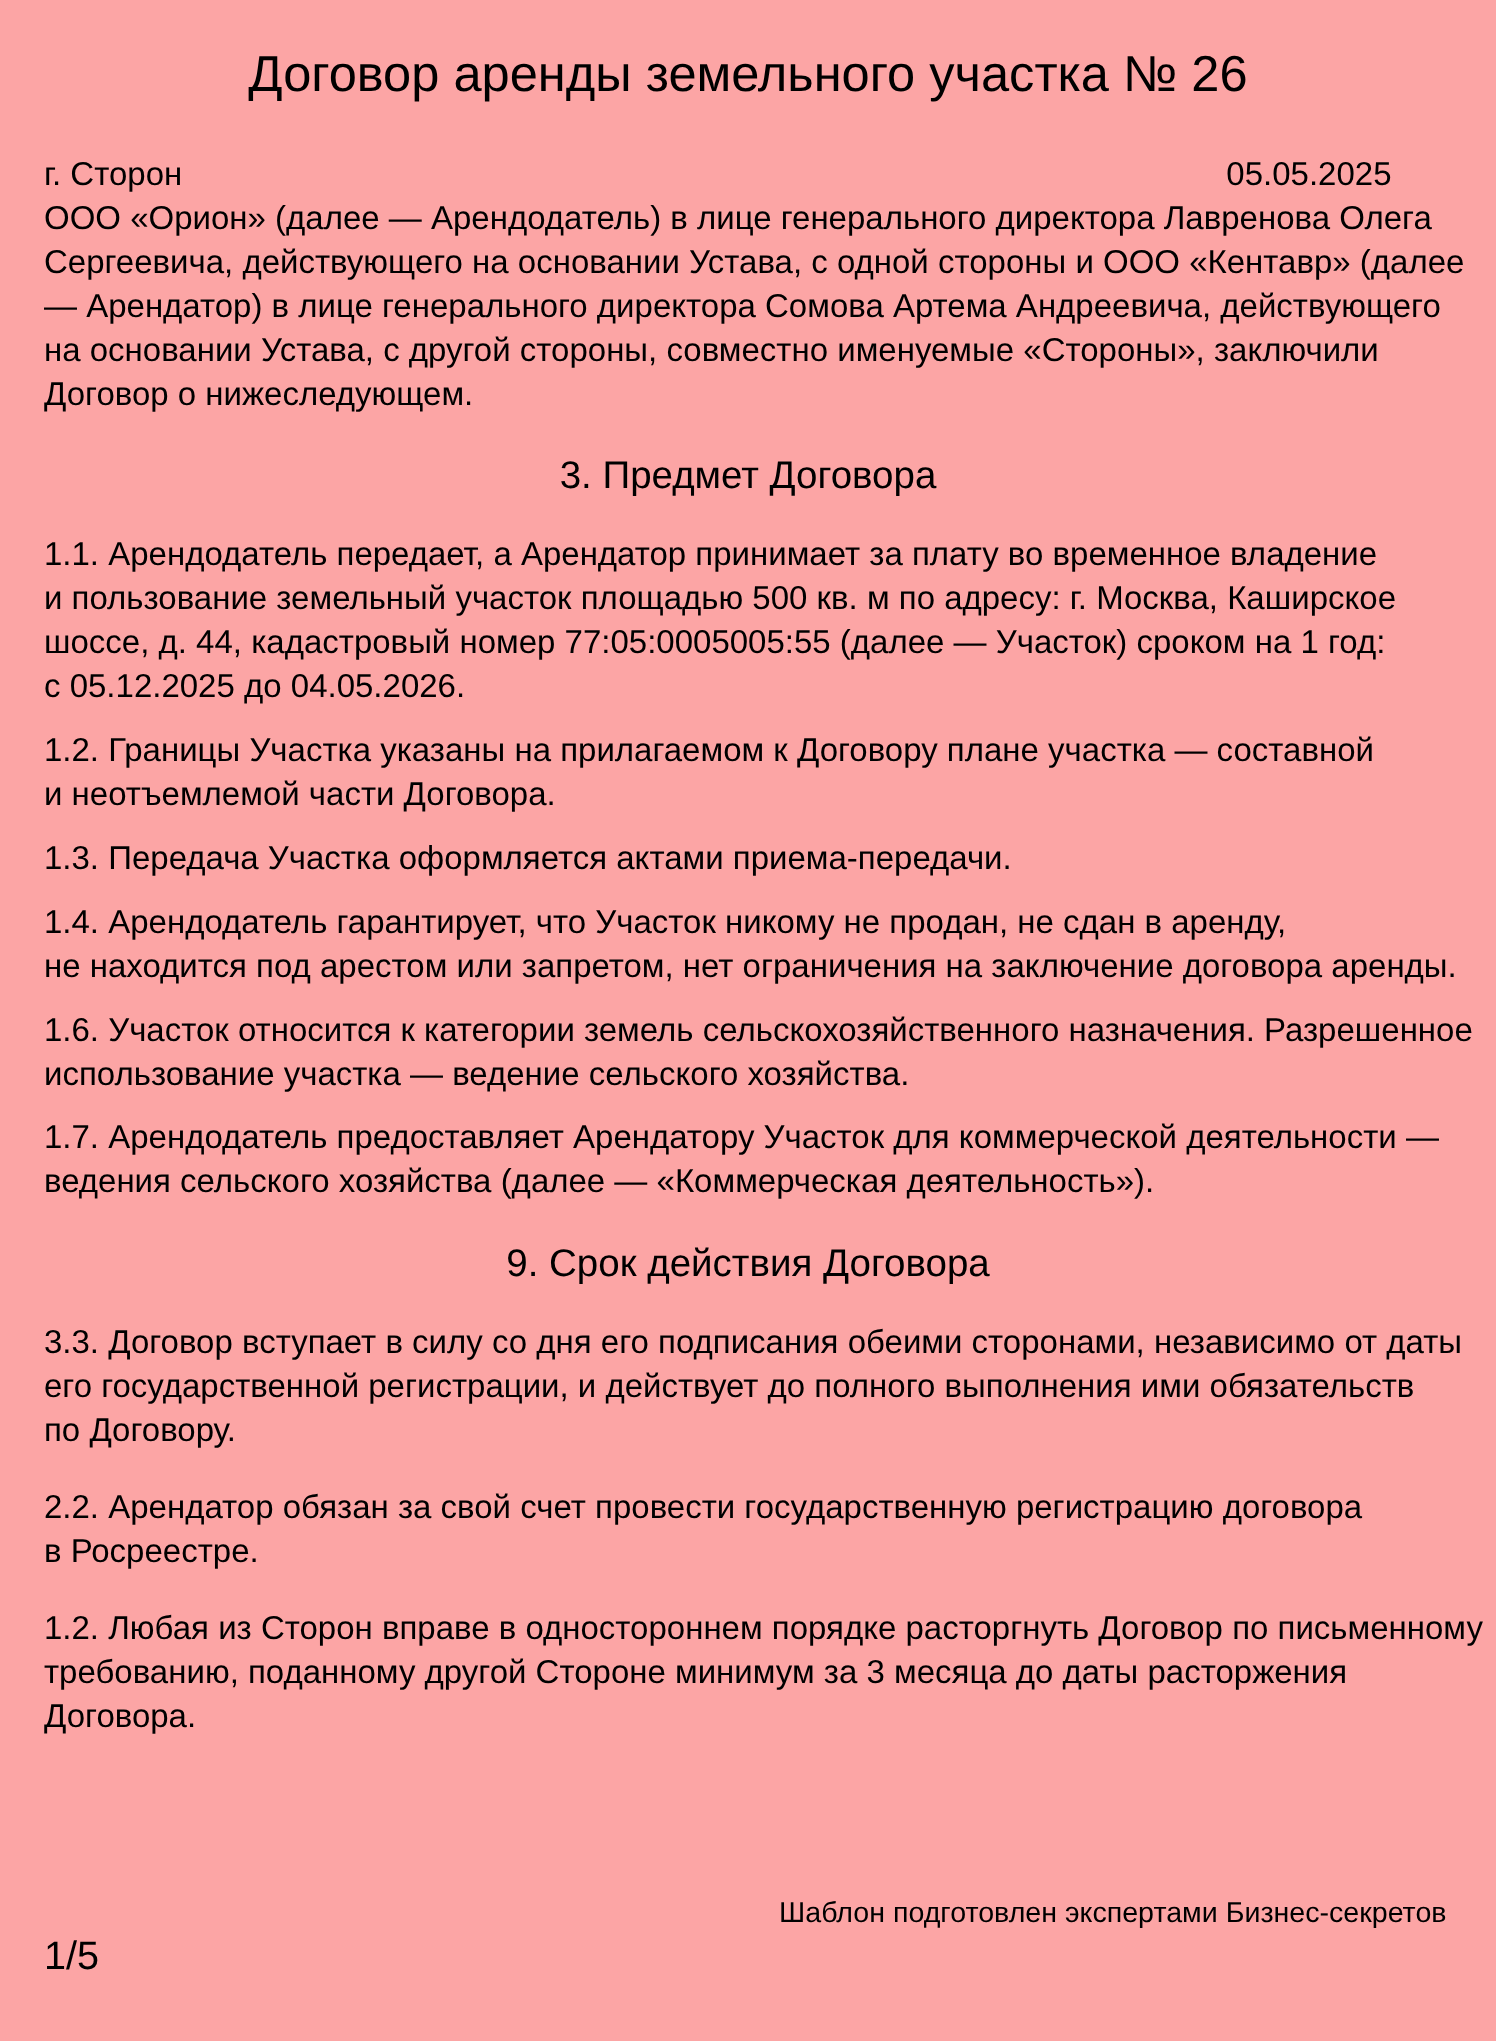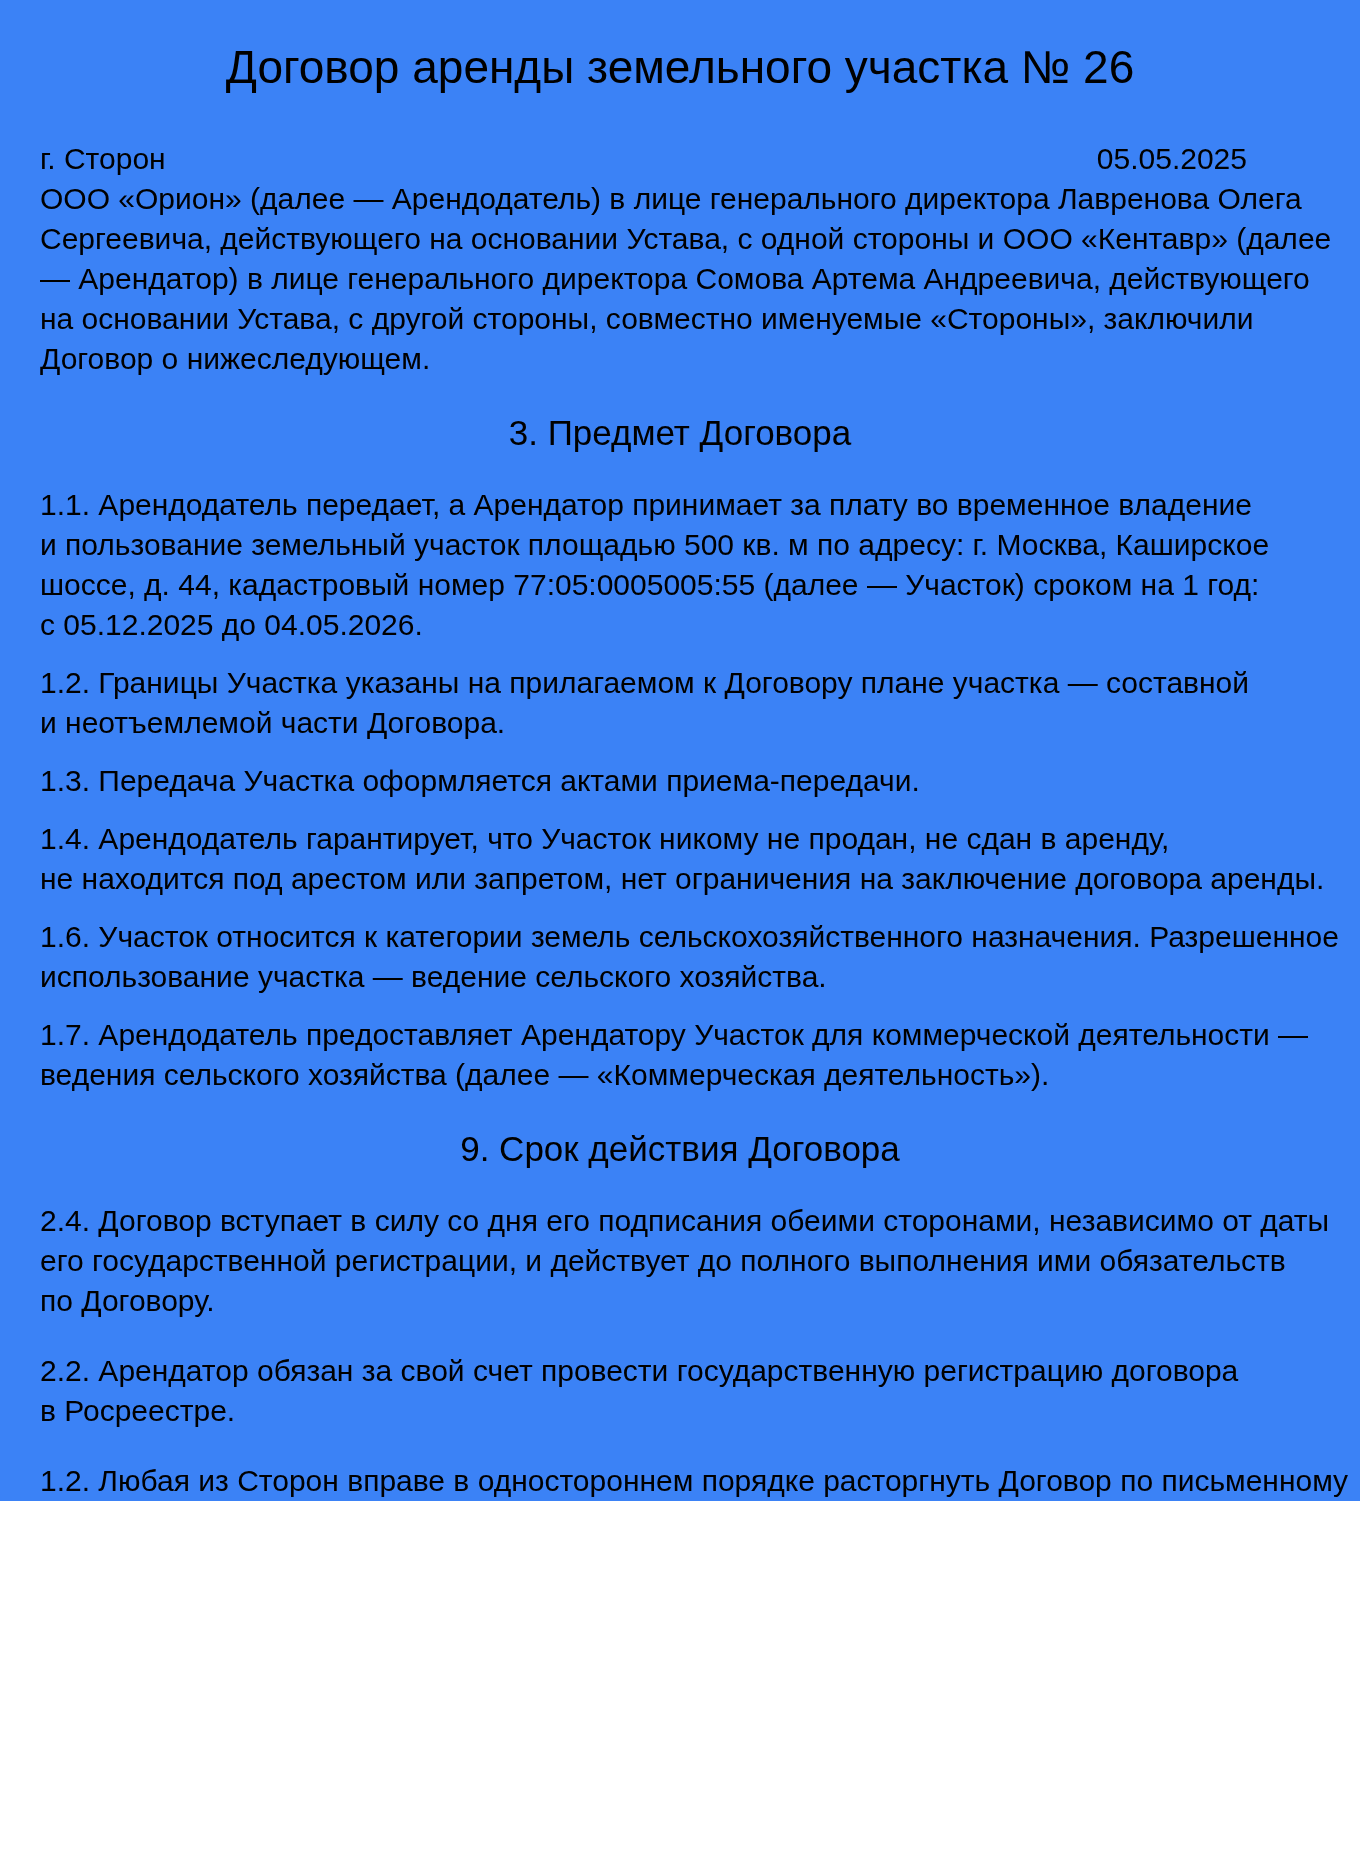--- a/index.html
+++ b/index.html
@@ -4,23 +4,23 @@
 <title>Договор аренды земельного участка № 26</title>
 <style>
   html, body {
     margin: 0;
     padding: 0;
     background: #ffffff;
   }
   .page {
     position: relative;
     width: 1360px;
-    height: 1501px;
+    height: 1855px;
     margin: 0 auto;
-    background: #3b82f6;
+    background: #fca5a5;
     color: #000000;
     font-family: "Liberation Sans", "DejaVu Sans", sans-serif;
     box-sizing: border-box;
     padding: 40px 40px 0 40px;
     overflow: hidden;
   }
   .title {
     margin: 0;
     font-size: 46px;
     line-height: 54px;
@@ -29,21 +29,21 @@
     white-space: pre;
   }
   .doc-meta {
     margin-top: 45px;
     display: flex;
     justify-content: space-between;
     font-size: 30px;
     line-height: 40px;
   }
   .doc-meta .meta-date {
-    margin-right: 73px;
+    margin-right: 55px;
   }
   .para {
     margin: 0 0 18px 0;
     font-size: 30px;
     line-height: 40px;
     white-space: pre;
   }
   .para.intro {
     margin-bottom: 18px;
   }
@@ -104,21 +104,21 @@
   <p class="para">1.3. Передача Участка оформляется актами приема-передачи.</p>
   <p class="para">1.4. Арендодатель гарантирует, что Участок никому не продан, не сдан в аренду,
 не находится под арестом или запретом, нет ограничения на заключение договора аренды.</p>
   <p class="para">1.6. Участок относится к категории земель сельскохозяйственного назначения. Разрешенное
 использование участка — ведение сельского хозяйства.</p>
   <p class="para">1.7. Арендодатель предоставляет Арендатору Участок для коммерческой деятельности —
 ведения сельского хозяйства (далее — «Коммерческая деятельность»).</p>
 
   <h2 class="section-heading">9. Срок действия Договора</h2>
 
-  <p class="para sec2">2.4. Договор вступает в силу со дня его подписания обеими сторонами, независимо от даты
+  <p class="para sec2">3.3. Договор вступает в силу со дня его подписания обеими сторонами, независимо от даты
 его государственной регистрации, и действует до полного выполнения ими обязательств
 по Договору.</p>
   <p class="para sec2">2.2. Арендатор обязан за свой счет провести государственную регистрацию договора
 в Росреестре.</p>
   <p class="para sec2">1.2. Любая из Сторон вправе в одностороннем порядке расторгнуть Договор по письменному
 требованию, поданному другой Стороне минимум за 3 месяца до даты расторжения
 Договора.</p>
 
   <div class="footer-note">Шаблон подготовлен экспертами Бизнес-секретов</div>
 

